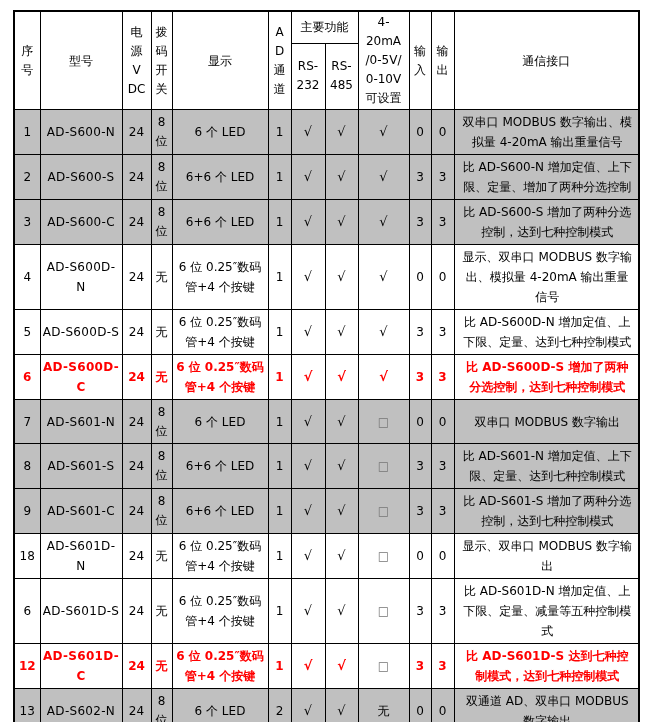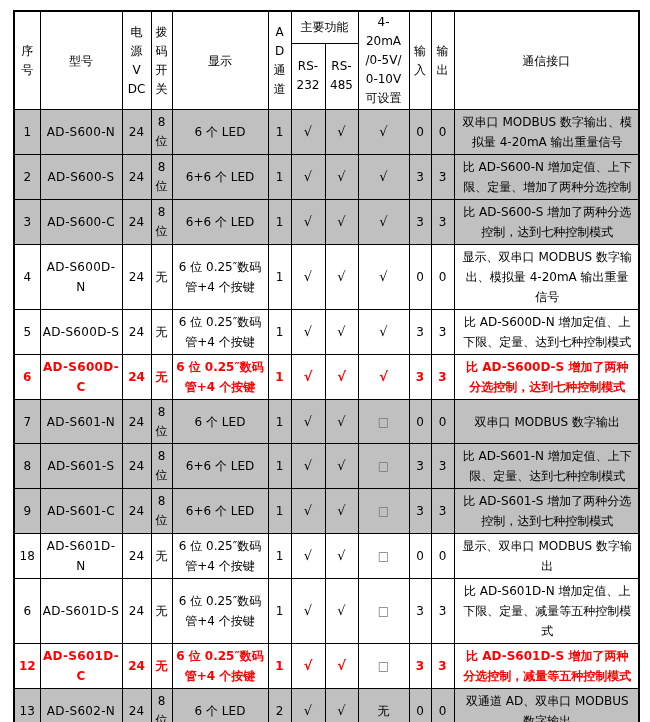--- a/index.html
+++ b/index.html
@@ -254,21 +254,21 @@
         <td class="model">AD-S601D-C</td>
         <td>24</td>
         <td class="pre">无</td>
         <td>6 位 0.25″数码管+4 个按键</td>
         <td>1</td>
         <td class="sym">√</td>
         <td class="sym">√</td>
         <td class="sym box">□</td>
         <td>3</td>
         <td>3</td>
-        <td class="func">比 AD-S601D-S 增加了两种分选控制，减量等五种控制模式</td>
+        <td class="func">比 AD-S601D-S 达到七种控制模式，达到七种控制模式</td>
       </tr>
       <tr class="shade">
         <td>13</td>
         <td class="model">AD-S602-N</td>
         <td>24</td>
         <td class="pre">8
 位</td>
         <td>6 个 LED</td>
         <td>2</td>
         <td class="sym">√</td>

